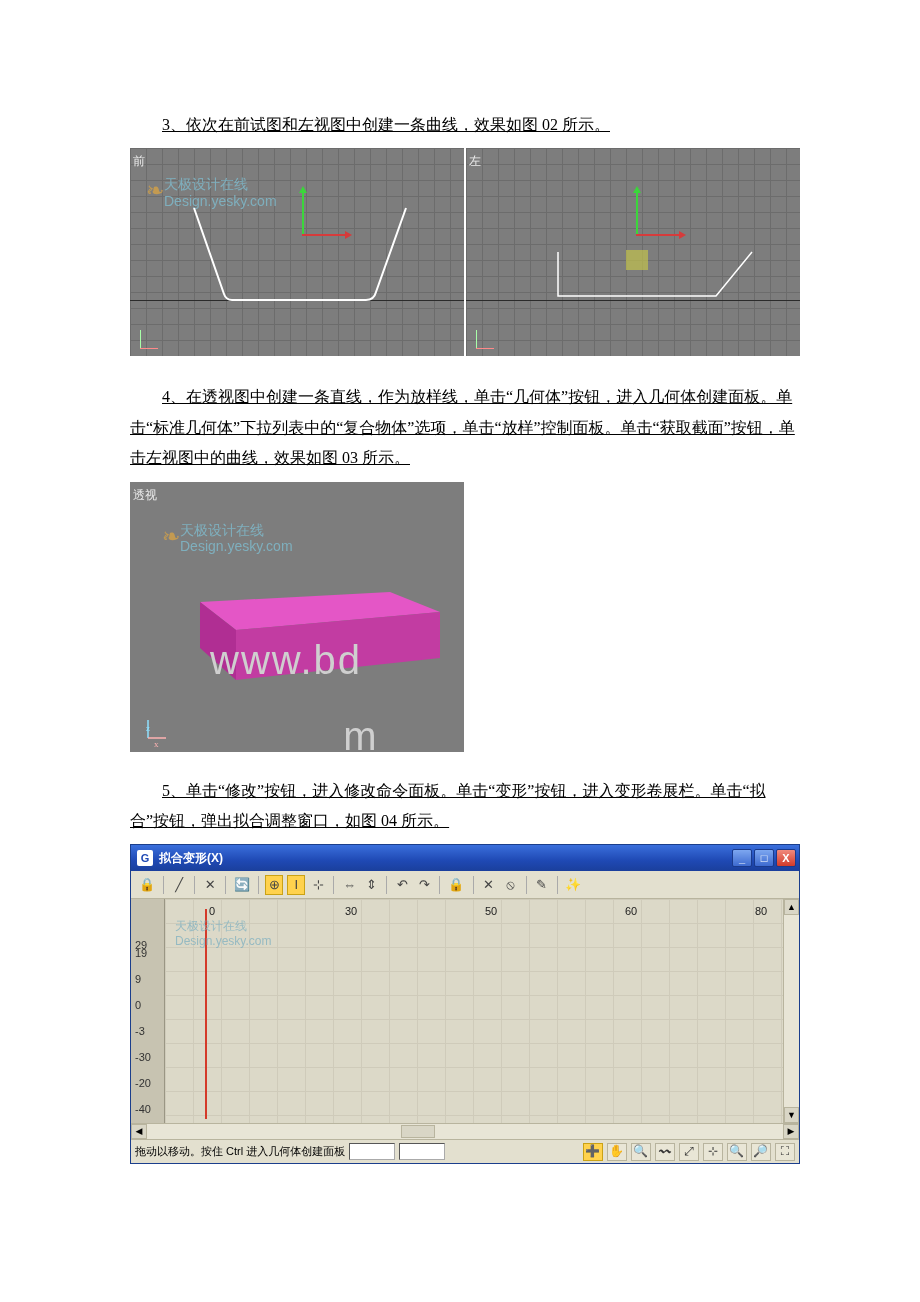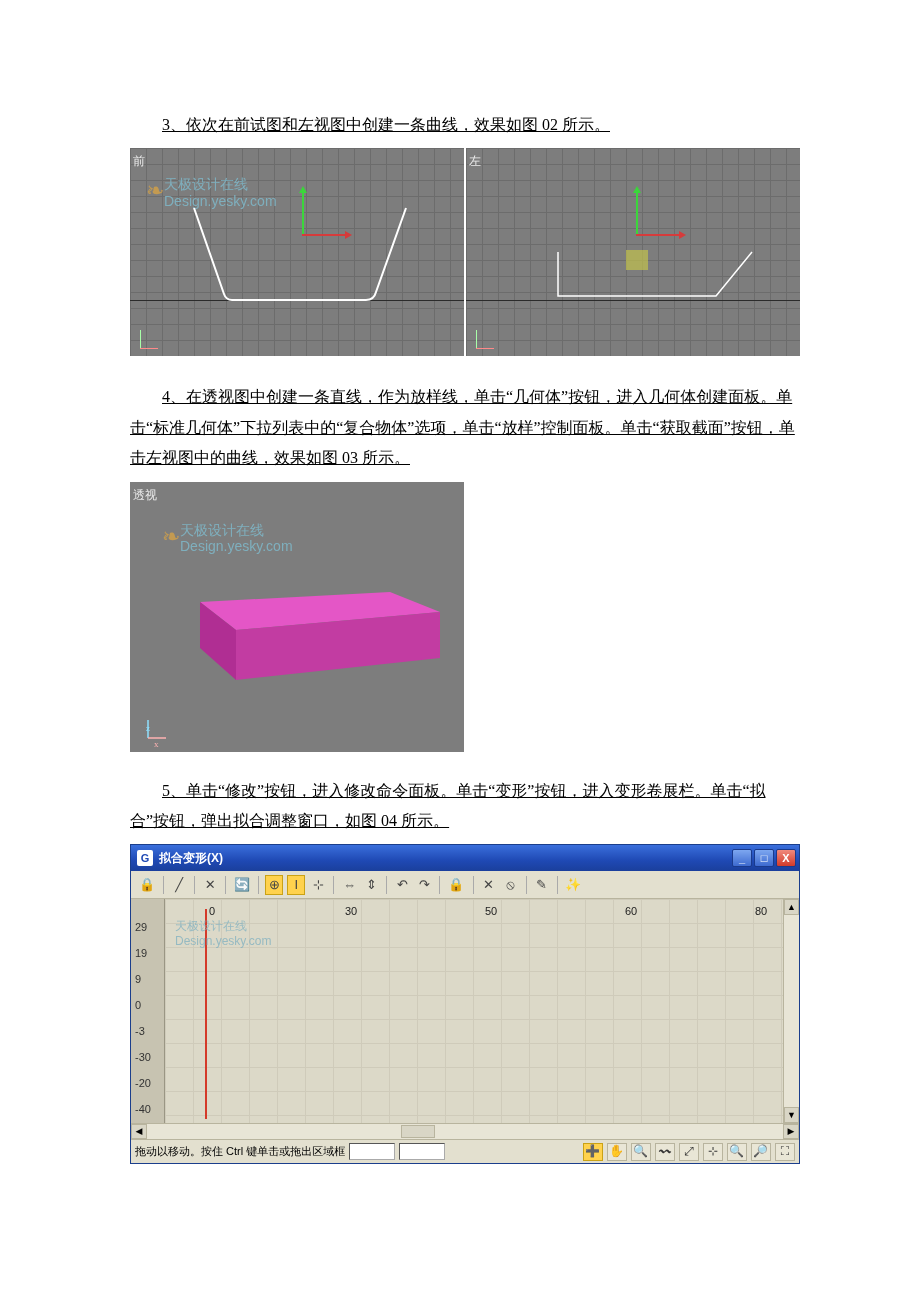--- a/index.html
+++ b/index.html
@@ -314,20 +314,25 @@
     <span class="leaf">❧</span>
     <span>天极设计在线</span><br>
     <span>Design.yesky.com</span>
   </div>
 
   <svg class="solid" width="334" height="270">
     <polygon class="top" points="70,120 260,110 310,130 106,148"></polygon>
     <polygon class="front" points="70,120 106,148 106,198 70,166"></polygon>
     <polygon class="side" points="106,148 310,130 310,176 106,198"></polygon>
   </svg>
+  <div class="wm-big">
+    <span>www.bd</span>
+    <span style="display:inline-block; width:120px;"></span>
+    <span>m</span>
+  </div>
   <div class="axis3d">
     <span class="z">z</span>
     <span class="x">x</span>
     <svg width="24" height="24" style="position:absolute; left:-2px; top:-22px;">
       <line x1="4" y1="20" x2="4" y2="2" stroke="#8fe0ff" stroke-width="1.5"></line>
       <line x1="4" y1="20" x2="22" y2="20" stroke="#ffb3b3" stroke-width="1.5"></line>
     </svg>
   </div>
 </div>
 
@@ -369,21 +374,21 @@
     <div class="tbtn">✕</div>
     <div class="tbtn">⦸</div>
     <div class="tsep"></div>
     <div class="tbtn">✎</div>
     <div class="tsep"></div>
     <div class="tbtn">✨</div>
   </div>
 
   <div class="graph-area">
     <div class="ylabels">
-      <span style="top:18px">29</span>
+      <span style="top:36px">29</span>
       <span style="top:44px">19</span>
       <span style="top:70px">9</span>
       <span style="top:96px">0</span>
       <span style="top:122px">-3</span>
       <span style="top:148px">-30</span>
       <span style="top:174px">-20</span>
       <span style="top:200px">-40</span>
     </div>
     <div class="plot">
       <div class="xticks">
@@ -408,21 +413,21 @@
 
   <div class="hscroll">
     <div class="arr">◀</div>
     <div class="track">
       <div class="thumb"></div>
     </div>
     <div class="arr">▶</div>
   </div>
 
   <div class="statusbar">
-    <span class="msg">拖动以移动。按住 Ctrl 键单击或拖出区域框</span>
+    <span class="msg">拖动以移动。按住 Ctrl 进入几何体创建面板</span>
     <div class="field"></div>
     <div class="field"></div>
     <div class="spacer"></div>
     <div class="sbtn hl">➕</div>
     <div class="sbtn">✋</div>
     <div class="sbtn">🔍</div>
     <div class="sbtn">〰</div>
     <div class="sbtn">⤢</div>
     <div class="sbtn">⊹</div>
     <div class="sbtn">🔍</div>

